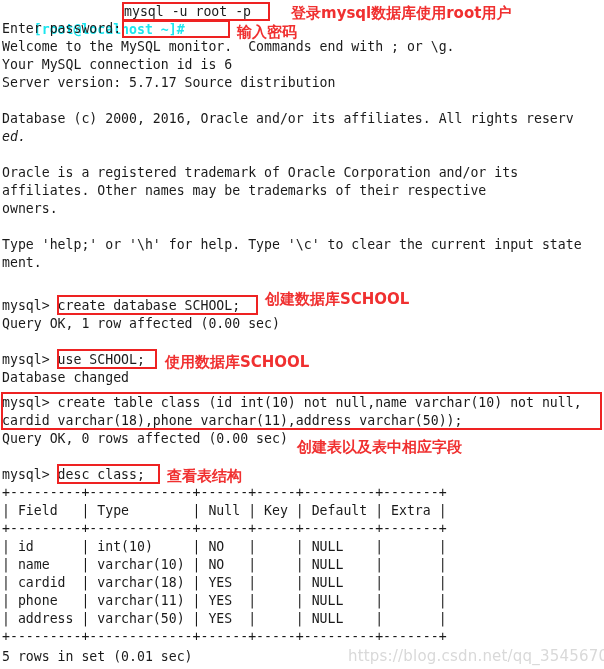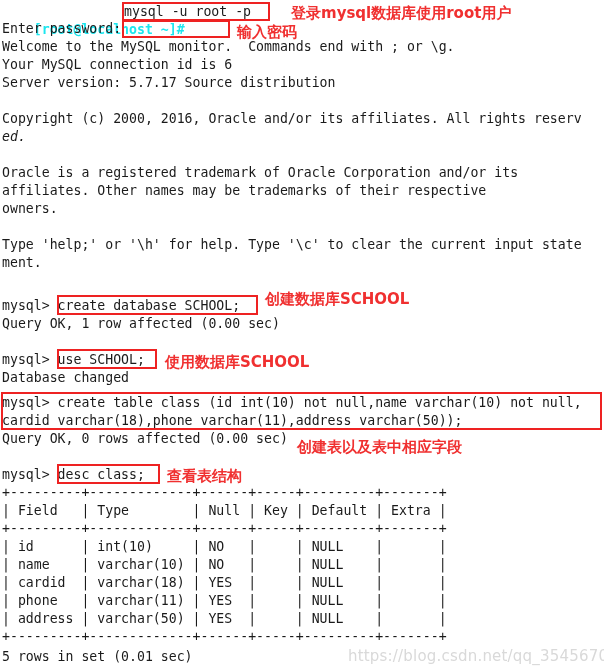--- a/index.html
+++ b/index.html
@@ -77,21 +77,21 @@
   <div class="line" style="top:3px; left:2px;">
     <span class="prompt-host">[root@localhost ~]#</span>
   </div>
 
   <div id="lines-host">
       <div class="line" style="top: 3px; left: 124px;">mysql -u root -p</div>
       <div class="line" style="top: 20px; left: 2px;">Enter password:</div>
       <div class="line" style="top: 38px; left: 2px;">Welcome to the MySQL monitor.  Commands end with ; or \g.</div>
       <div class="line" style="top: 56px; left: 2px;">Your MySQL connection id is 6</div>
       <div class="line" style="top: 74px; left: 2px;">Server version: 5.7.17 Source distribution</div>
-      <div class="line" style="top: 110px; left: 2px;">Copyright (c) 2000, 2016, Oracle and/or its affiliates. All rights reserv</div>
+      <div class="line" style="top: 110px; left: 2px;">Database (c) 2000, 2016, Oracle and/or its affiliates. All rights reserv</div>
       <div class="line" style="top: 128px; left: 2px; font-style: italic;">ed.</div>
       <div class="line" style="top: 164px; left: 2px;">Oracle is a registered trademark of Oracle Corporation and/or its</div>
       <div class="line" style="top: 182px; left: 2px;">affiliates. Other names may be trademarks of their respective</div>
       <div class="line" style="top: 200px; left: 2px;">owners.</div>
       <div class="line" style="top: 236px; left: 2px; text-align: right;">Type 'help;' or '\h' for help. Type '\c' to clear the current input state</div>
       <div class="line" style="top: 254px; left: 2px;">ment.</div>
       <div class="line" style="top: 297px; left: 2px;">mysql&gt; create database SCHOOL;</div>
       <div class="line" style="top: 315px; left: 2px;">Query OK, 1 row affected (0.00 sec)</div>
       <div class="line" style="top: 351px; left: 2px; text-align: right;">mysql&gt; use SCHOOL;</div>
       <div class="line" style="top: 369px; left: 2px;">Database changed</div>

